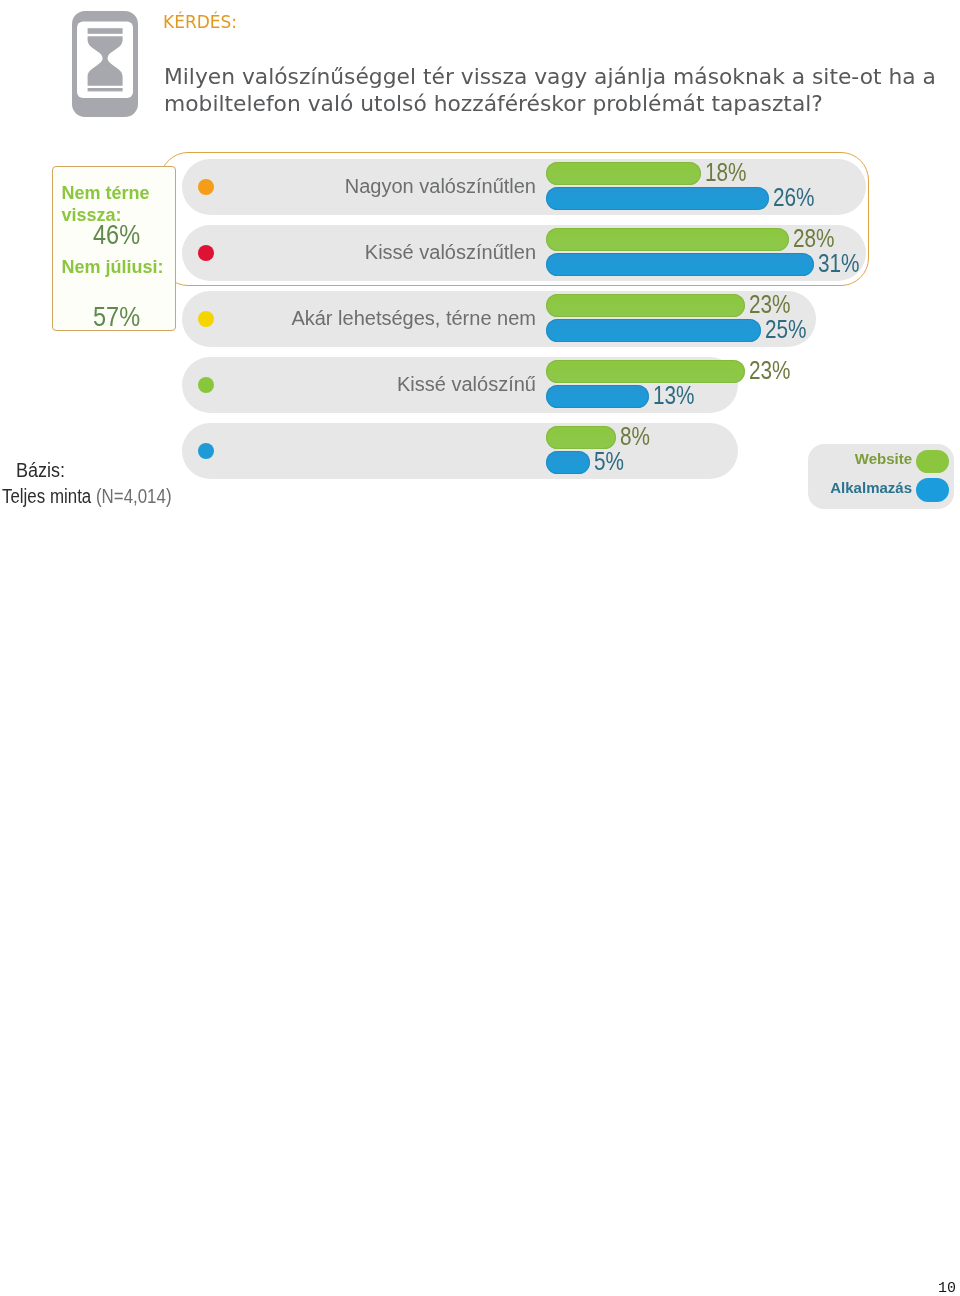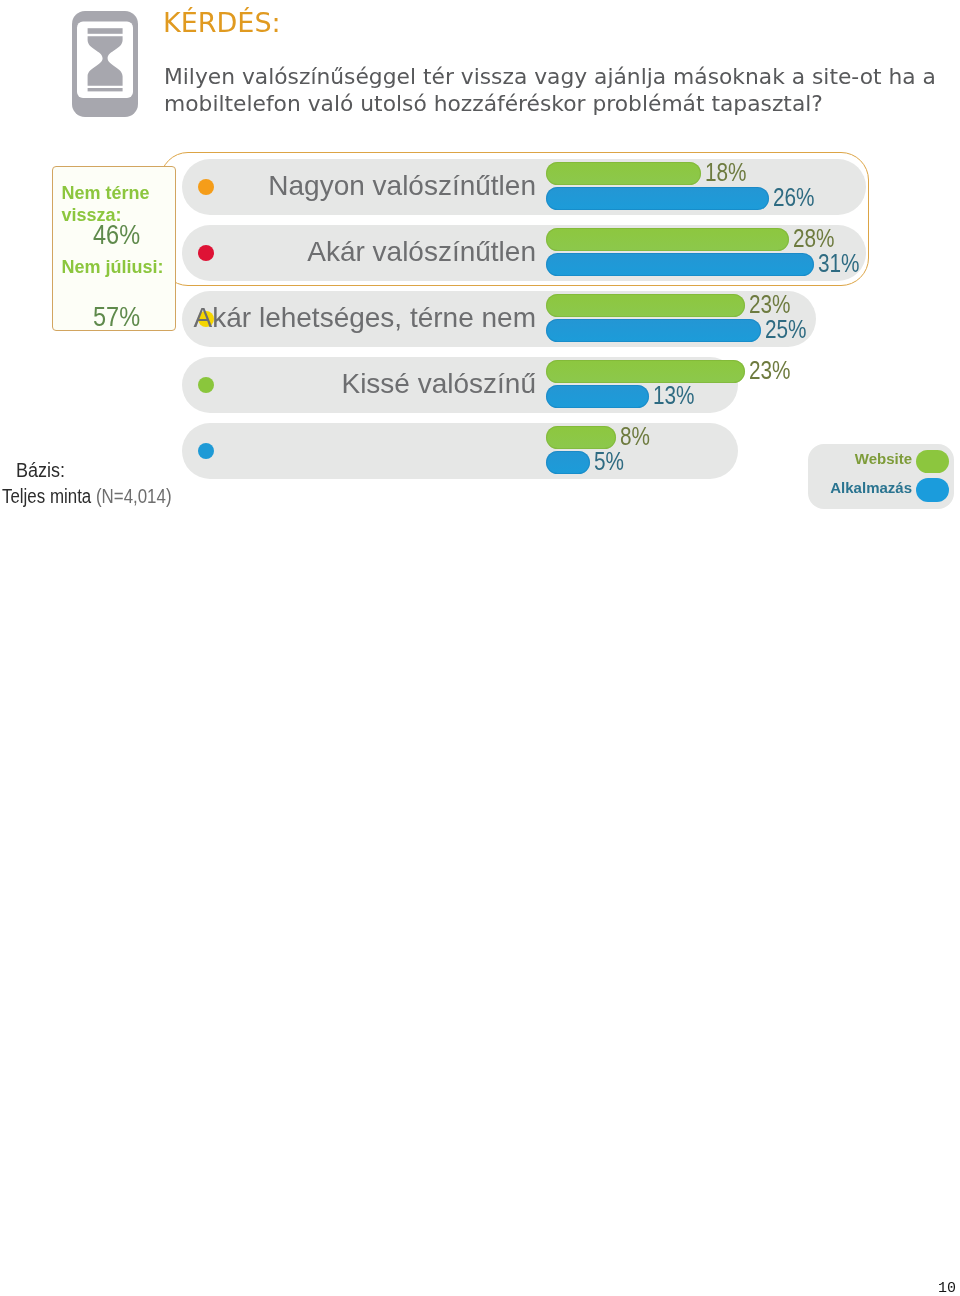--- a/index.html
+++ b/index.html
@@ -3,21 +3,21 @@
 <meta charset="utf-8">
 <style>
   html,body{margin:0;padding:0;}
   body{width:960px;height:1296px;background:#ffffff;
        font-family:"Liberation Sans",sans-serif;position:relative;overflow:hidden;
        -webkit-font-smoothing:antialiased;text-rendering:optimizeLegibility;}
   .page{position:absolute;left:0;top:0;width:960px;height:1296px;transform:translateZ(0);}
 
   
   .hdr-icon{position:absolute;left:72px;top:11px;width:66px;height:106px;}
-  .kicker{position:absolute;left:163px;top:11px;font-size:27px;line-height:23.5px;color:#E09A20;
+  .kicker{position:absolute;left:163px;top:11px;font-size:17px;line-height:23.5px;color:#E09A20;
           font-family:"DejaVu Sans",sans-serif;white-space:nowrap;}
   .question{position:absolute;left:164px;top:64px;width:830px;font-size:21.8px;
             font-family:"DejaVu Sans",sans-serif;line-height:26.5px;color:#58595B;}
 
   
   .chart{position:absolute;left:0;top:140px;width:960px;height:380px;}
 
   .orangebox{position:absolute;left:160px;top:12px;width:709px;height:134px;
              border:1.8px solid #DCA445;border-radius:28px;box-sizing:border-box;background:transparent;}
 
@@ -25,21 +25,21 @@
            border:1.7px solid #D2A560;border-radius:4px;box-sizing:border-box;
            background:#FDFEF7;}
   .callout .lbl{position:absolute;left:8.5px;width:110px;font-size:18px;font-weight:bold;color:#8CC63E;
                 line-height:21.6px;}
   .callout .val{position:absolute;right:35px;font-size:28px;line-height:28px;color:#5F8A4C;white-space:nowrap;
                 transform:scaleX(.84);transform-origin:right center;}
 
   .row{position:absolute;height:56px;background:#E6E7E6;border-radius:28px;}
   .dot{position:absolute;width:16px;height:16px;border-radius:50%;left:16px;top:20px;}
   .rowlabel{position:absolute;left:0;width:536px;text-align:right;height:56px;line-height:54px;
-            font-size:28px;color:#6D6E70;white-space:nowrap;}
+            font-size:20px;color:#6D6E70;white-space:nowrap;}
   .bar{position:absolute;height:23px;border-radius:12px;}
   .bar.g{background:linear-gradient(#8DC73F,#8CC84C);box-shadow:0 0 0 1px rgba(120,170,50,.45) inset;}
   .bar.b{background:linear-gradient(#2496D4,#1C9CD9);box-shadow:0 0 0 1px rgba(20,120,180,.4) inset;}
   .barval{position:absolute;font-size:25px;white-space:nowrap;
           transform:scaleX(.83);transform-origin:left center;}
   .barval.g{color:#6E7B3F;}
   .barval.b{color:#2E6B82;}
 
   .legend{position:absolute;left:808px;top:304px;width:146px;height:65px;
           background:#E6E7E6;border-radius:16px;}
@@ -87,21 +87,21 @@
       <span class="dot" style="background:#F5D500;"></span>
     </div>
     <div class="row" style="left:182px;top:217px;width:556px;">
       <span class="dot" style="background:#8AC63C;"></span>
     </div>
     <div class="row" style="left:182px;top:283px;width:556px;">
       <span class="dot" style="background:#1E9AD6;"></span>
     </div>
 
     <span class="rowlabel" style="top:19px;">Nagyon valószínűtlen</span>
-    <span class="rowlabel" style="top:85px;">Akár valószínűtlen</span>
+    <span class="rowlabel" style="top:85px;">Kissé valószínűtlen</span>
     <span class="rowlabel" style="top:151px;">Akár lehetséges, térne nem</span>
     <span class="rowlabel" style="top:217px;">Kissé valószínű</span>
 
     <div class="bars">
         <span class="bar g" style="left: 546px; top: 21.5px; width: 155px; height: 23px;"></span>
         <span class="barval g" style="left: 705px; top: 18.5px; height: 27px; line-height: 27px;">18%</span>
         <span class="bar g" style="left: 546px; top: 87.5px; width: 243px; height: 23px;"></span>
         <span class="barval g" style="left: 793px; top: 84.5px; height: 27px; line-height: 27px;">28%</span>
         <span class="bar g" style="left: 546px; top: 153.5px; width: 199px; height: 23px;"></span>
         <span class="barval g" style="left: 749px; top: 150.5px; height: 27px; line-height: 27px;">23%</span>

